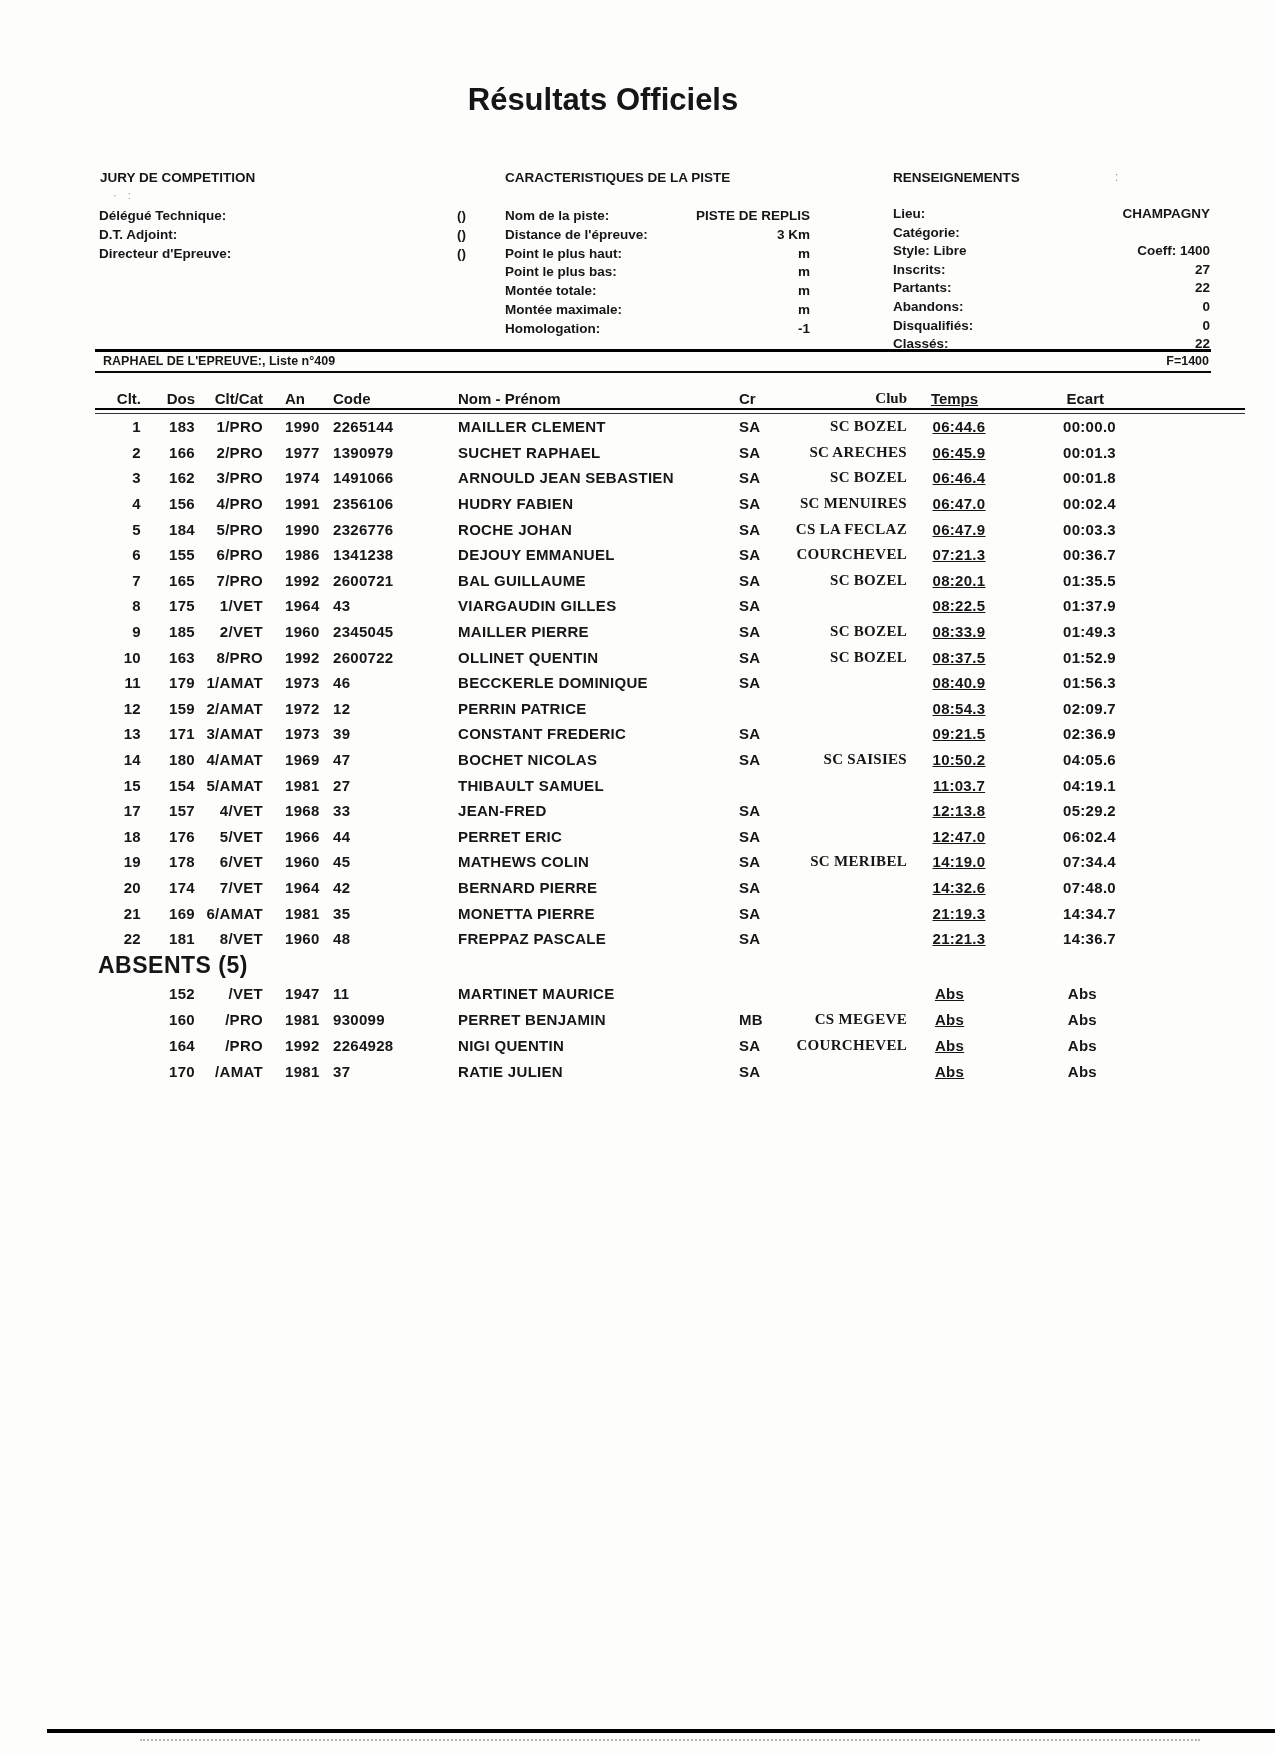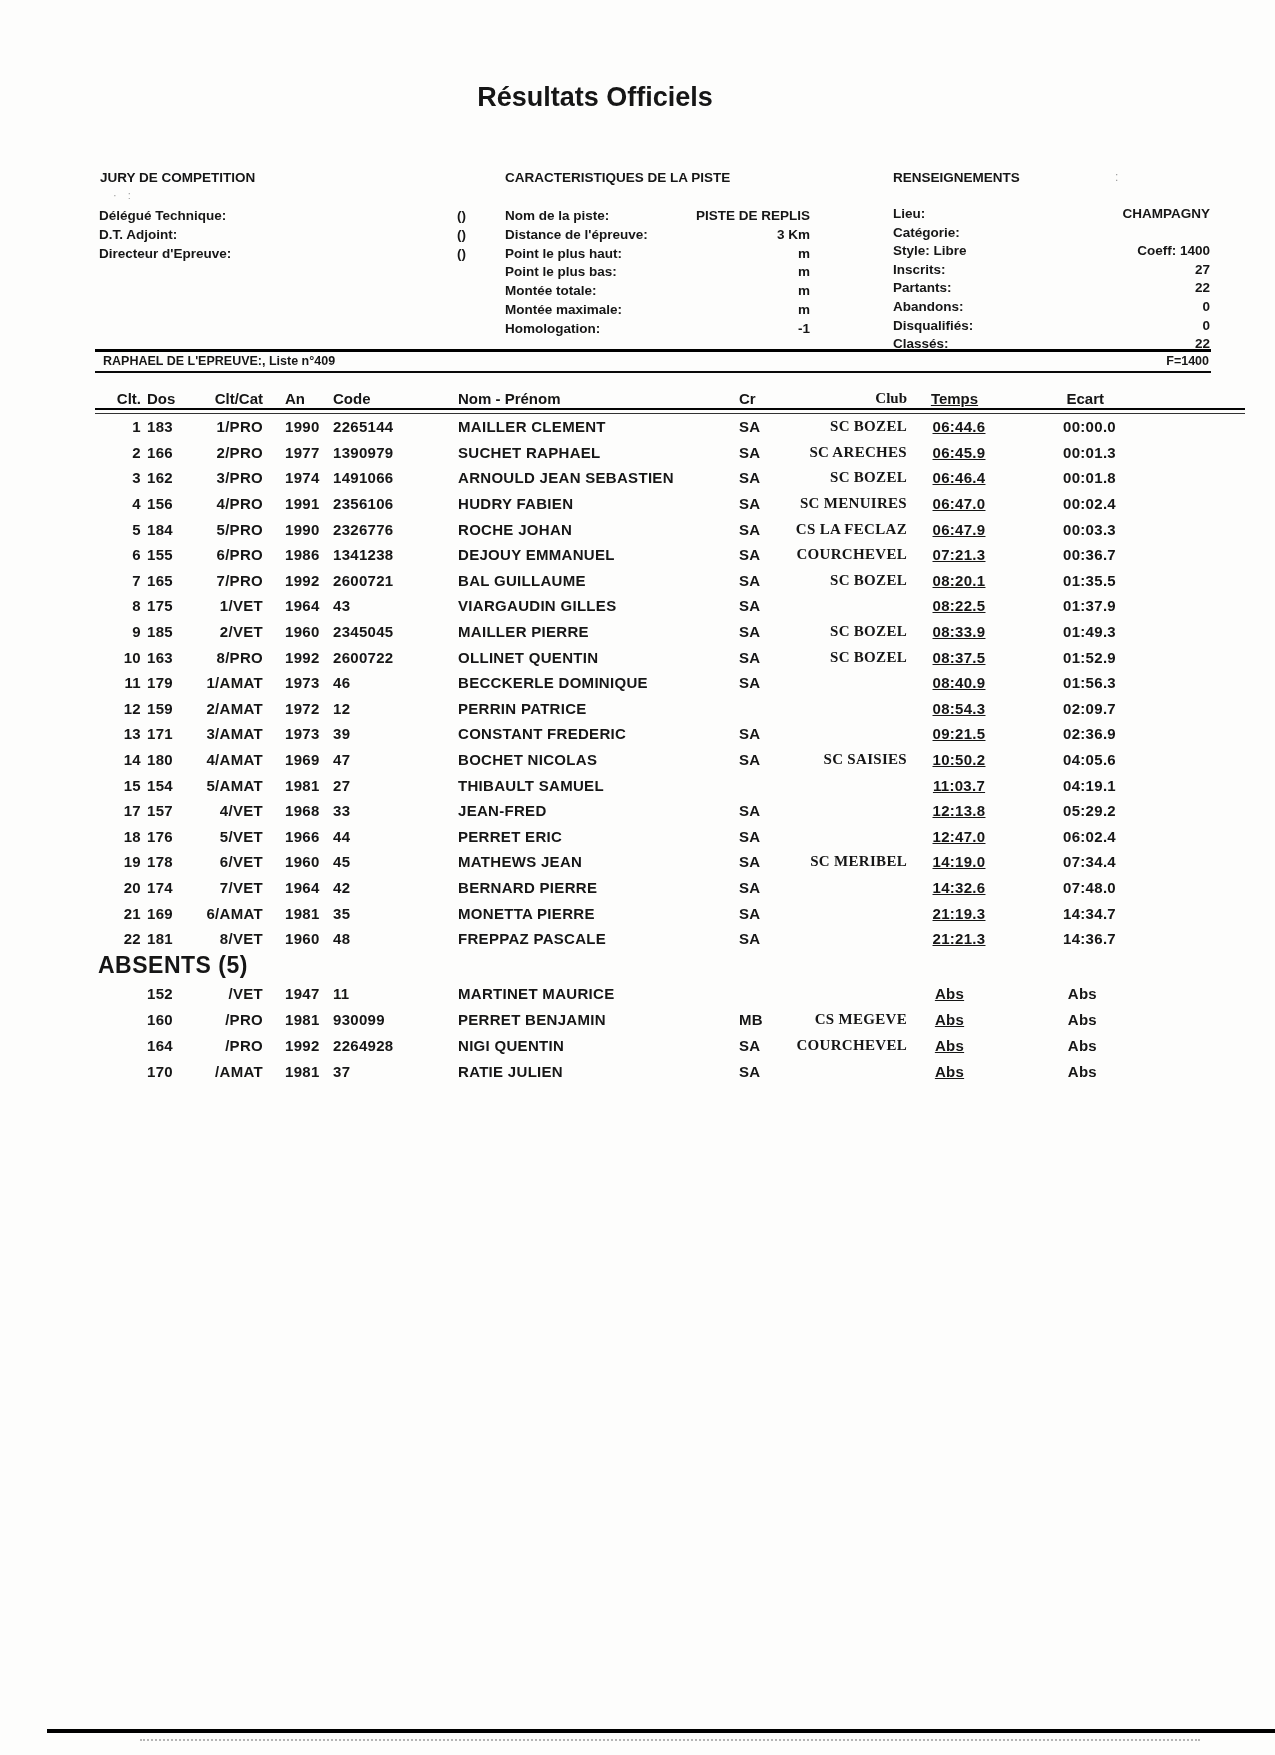--- a/index.html
+++ b/index.html
@@ -5,22 +5,22 @@
   html,body { margin:0; padding:0; background:#ffffff; }
   .page {
     position:relative; width:1275px; height:1755px;
     background:#fdfdfc; color:#161616;
     font-family:"Liberation Sans", sans-serif;
     font-weight:bold; overflow:hidden;
   }
   
   .title1 { position:absolute; top:44px; left:0; width:1190px; text-align:center;
             font-size:27px; letter-spacing:0.4px; }
-  .title2 { position:absolute; top:82px; left:0; width:1190px; text-align:center;
-            font-size:27px; }
+  .title2 { position:absolute; top:82px; left:8px; width:1190px; text-align:center;
+            font-size:31px; }
   
   .info { font-size:13.5px; line-height:18.8px; }
   .col-heading { position:absolute; top:170px; font-size:13.5px; }
   #jury-head { left:100px; }
   #piste-head { left:505px; }
   #rens-head { left:893px; }
   .faint { color:#9a9a9a; font-weight:normal; }
   #rens-colon { position:absolute; left:1115px; top:170px; font-size:12px; }
   #jury-artifact { position:absolute; left:113px; top:189px; font-size:11px; letter-spacing:4px; }
   #jury-rows { position:absolute; left:99px; top:207px; width:300px; }
@@ -41,21 +41,21 @@
   .pen-left .liste { }
   .pen-right { margin-right:0px; font-size:12.5px; }
   
   .tables { position:absolute; left:95px; top:385px; width:1150px; }
   table { border-collapse:collapse; table-layout:fixed; width:1116px; }
   td, th { overflow:hidden; white-space:nowrap; font-weight:bold; padding:0; }
   th { font-size:15px; height:22px; vertical-align:bottom; }
   td { font-size:15px; height:25.6px; vertical-align:middle; letter-spacing:0.3px; }
   .abs-table td { height:26px; }
   .c0 { text-align:right;  padding-right:6px; }
-  .c1 { text-align:left; }
+  .c1 { text-align:right; }
   .c2 { text-align:right;  padding-right:5px; }
   .c3 { text-align:left;   padding-left:17px; }
   .c4 { text-align:left;   padding-left:3px; }
   .c5 { text-align:left;   padding-left:3px; }
   .c6 { text-align:left;   padding-left:1px; }
   .c7 { text-align:right;   padding-left:3px;font-family:Liberation Serif, serif; }
   .c8 { text-align:center;  padding-right:1px;text-decoration:underline; }
   .c9 { text-align:right;  padding-right:1px; }
   th.c8 { padding-right:10px; } th.c9 { padding-right:13px; }
   .abs-table .c8, .abs-table .c9 { padding-right:20px; }
@@ -434,21 +434,21 @@
             <td class="c8">12:47.0</td>
             <td class="c9">06:02.4</td>
             <td></td>
           </tr>
           <tr>
             <td class="c0">19</td>
             <td class="c1">178</td>
             <td class="c2">6/VET</td>
             <td class="c3">1960</td>
             <td class="c4">45</td>
-            <td class="c5">MATHEWS JEAN</td>
+            <td class="c5">MATHEWS COLIN</td>
             <td class="c6">SA</td>
             <td class="c7">SC MERIBEL</td>
             <td class="c8">14:19.0</td>
             <td class="c9">07:34.4</td>
             <td></td>
           </tr>
           <tr>
             <td class="c0">20</td>
             <td class="c1">174</td>
             <td class="c2">7/VET</td>

